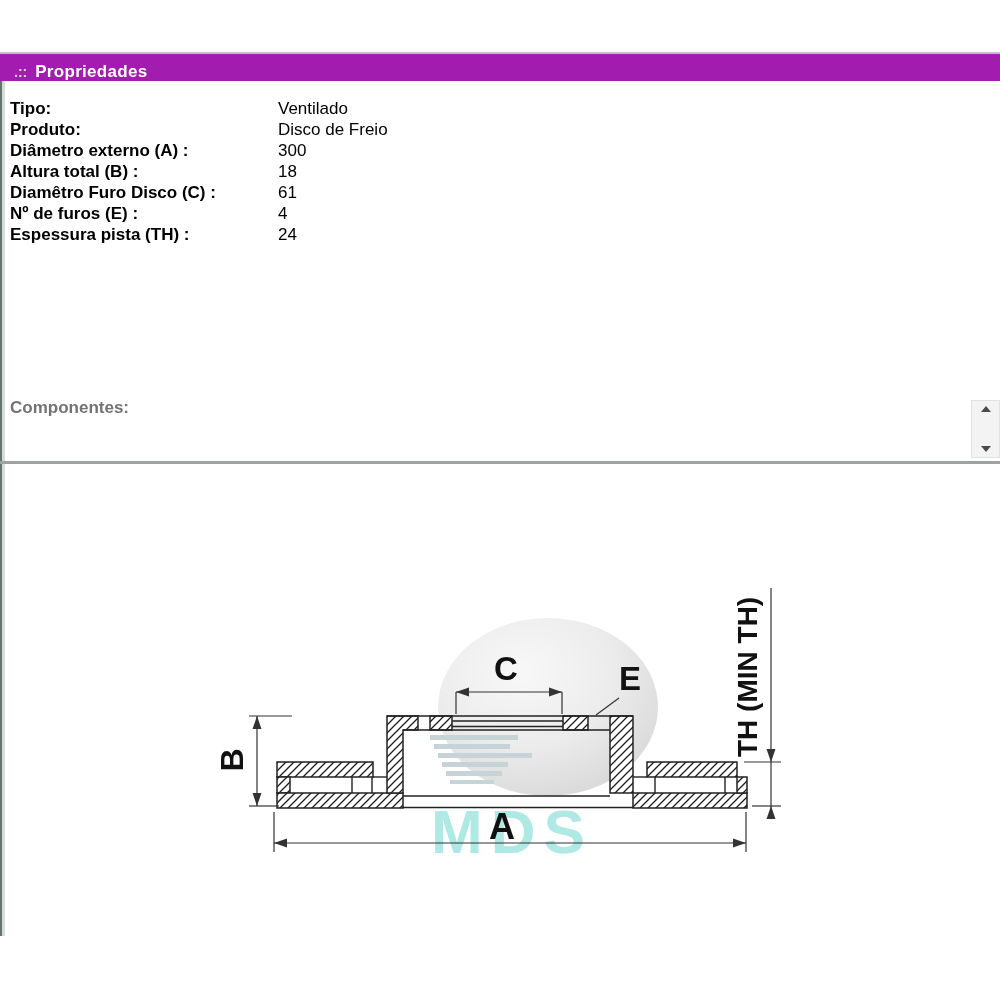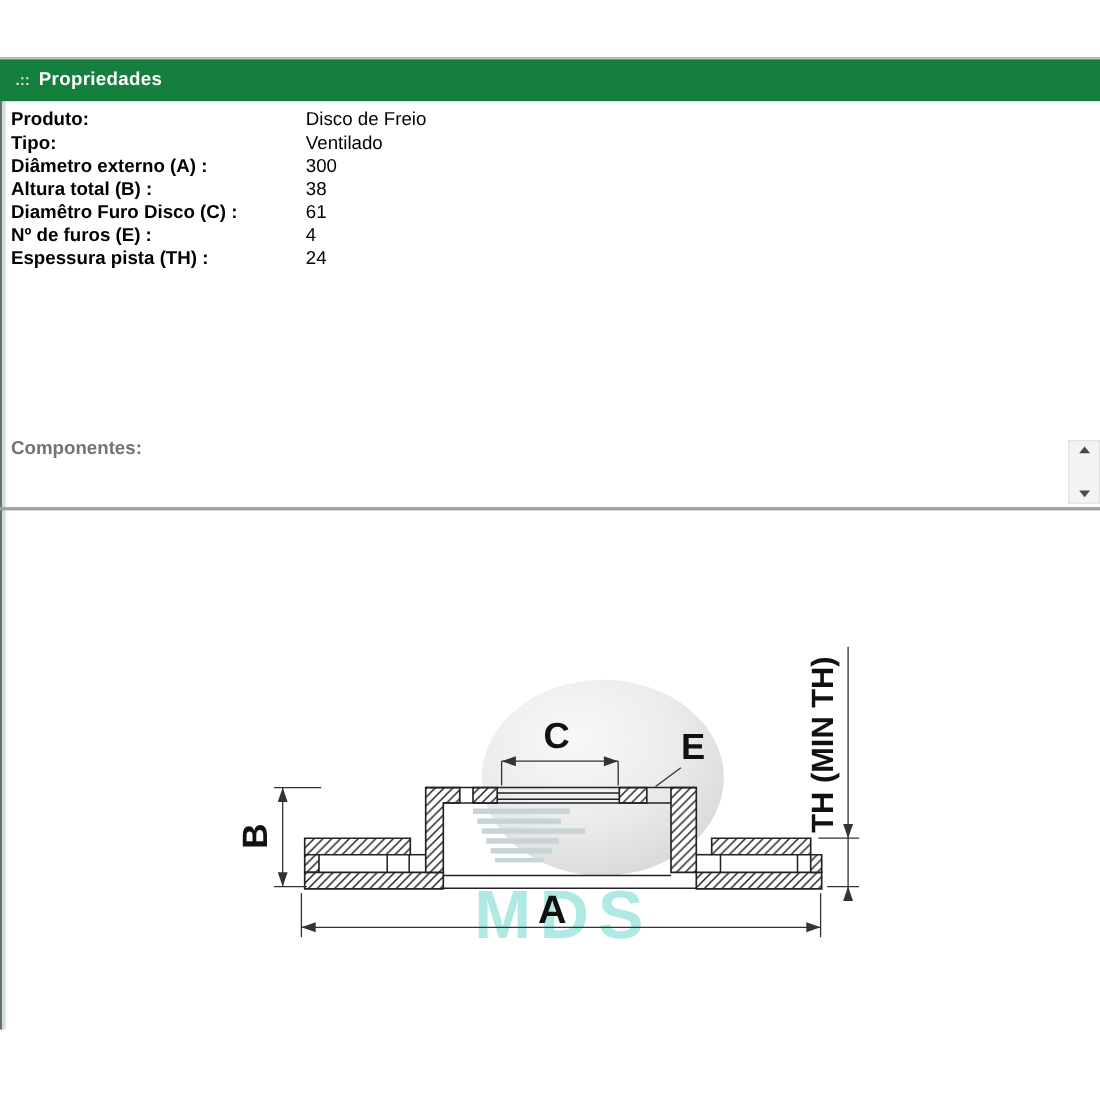--- a/index.html
+++ b/index.html
@@ -2,22 +2,22 @@
 <html><head>
 <meta charset="utf-8">
 <style>
   html,body{margin:0;padding:0;}
   body{
     width:1000px;height:1000px;background:#ffffff;position:relative;
     font-family:"Liberation Sans",sans-serif;overflow:hidden;
   }
   
   .prop-header{
-    position:absolute;left:0;top:52px;width:1000px;height:40px;
-    background:#15803d;border-top:2px solid #bcc5c2;box-sizing:border-box;
+    position:absolute;left:0;top:52px;width:1000px;height:29px;
+    background:#a21caf;border-top:2px solid #bcc5c2;box-sizing:border-box;
     color:#ffffff;font-weight:bold;font-size:17px;line-height:36px;
     white-space:nowrap;
   }
   .prop-header .prefix{margin-left:14px;color:#d7dfdc;font-size:14px;font-weight:bold;}
   .prop-header .title{margin-left:8px;letter-spacing:.3px;}
   
   .left-border{
     position:absolute;left:0;top:54px;width:5px;height:882px;
     background:linear-gradient(to right,#64736f 0 2px,#d3dcd9 2px 5px);
   }
@@ -46,24 +46,24 @@
 </head>
 <body>
 
 <div class="left-border"></div>
 
 <div class="prop-header">
   <span class="prefix">.::</span><span class="title">Propriedades</span>
 </div>
 
 <div class="props">
+  <div class="prow"><span class="plabel">Tipo:</span><span class="pvalue">Ventilado</span></div>
   <div class="prow"><span class="plabel">Produto:</span><span class="pvalue">Disco de Freio</span></div>
-  <div class="prow"><span class="plabel">Tipo:</span><span class="pvalue">Ventilado</span></div>
   <div class="prow"><span class="plabel">Diâmetro externo (A) :</span><span class="pvalue">300</span></div>
-  <div class="prow"><span class="plabel">Altura total (B) :</span><span class="pvalue">38</span></div>
+  <div class="prow"><span class="plabel">Altura total (B) :</span><span class="pvalue">18</span></div>
   <div class="prow"><span class="plabel">Diamêtro Furo Disco (C) :</span><span class="pvalue">61</span></div>
   <div class="prow"><span class="plabel">Nº de furos (E) :</span><span class="pvalue">4</span></div>
   <div class="prow"><span class="plabel">Espessura pista (TH) :</span><span class="pvalue">24</span></div>
 </div>
 
 <div class="components-label">Componentes:</div>
 
 <div class="scrollbar">
   <div class="tri-up"></div>
   <div class="tri-down"></div>

